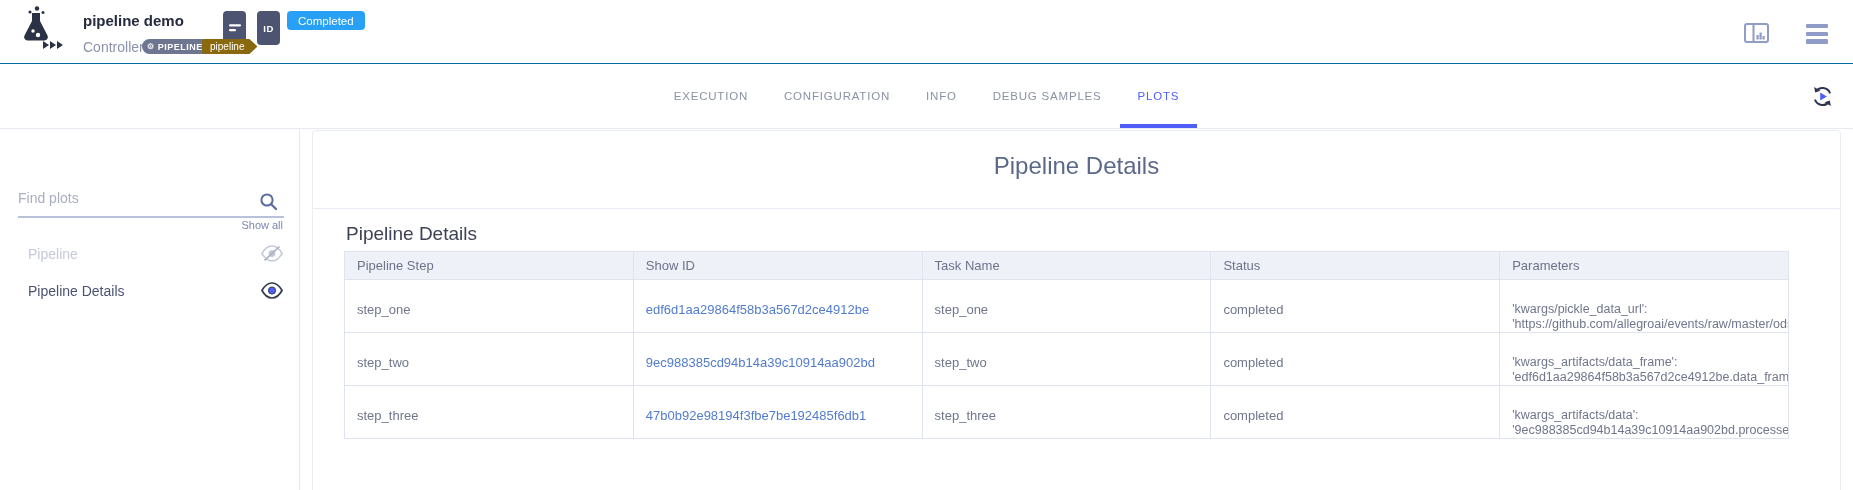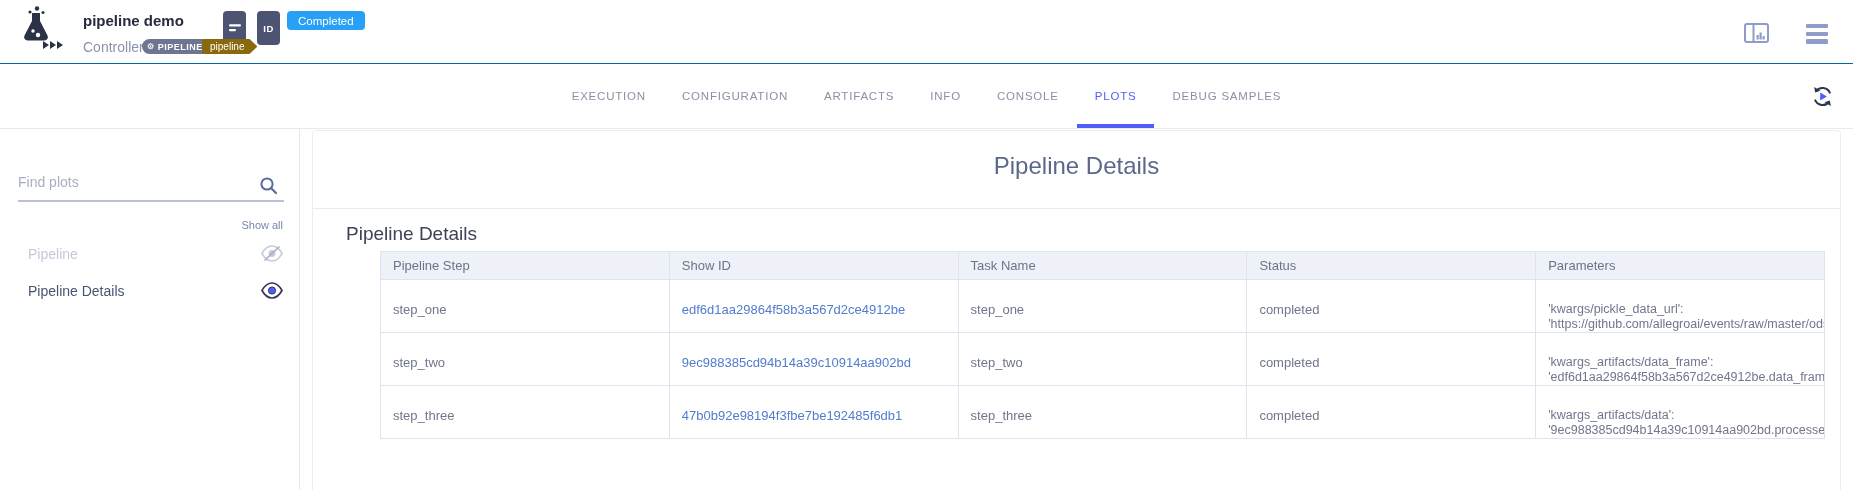--- a/index.html
+++ b/index.html
@@ -39,21 +39,21 @@
   .tab { display:flex; align-items:center; padding:0 18px; font-size:11.5px; font-weight:500;
          letter-spacing:.8px; color:#8b91a5; cursor:pointer; position:relative; white-space:nowrap; }
   .tab.active { color:#4f5ef7; }
   .tab.active::after { content:""; position:absolute; left:0; right:0; bottom:0; height:4px; background:#4f5ef7; }
   .refresh-btn { position:absolute; right:19px; top:21px; width:24px; height:24px; background:none;
                  border:none; cursor:pointer; padding:0; }
 
   
   .sidebar { position:absolute; left:0; top:129px; width:300px; height:361px; background:#fff;
              border-right:1px solid #e4e7f0; }
-  .search-wrap { position:absolute; left:18px; right:15px; top:41px; height:32px; }
+  .search-wrap { position:absolute; left:18px; right:15px; top:57px; height:32px; }
   .search-wrap input { width:100%; height:100%; border:none; outline:none; border-bottom:2px solid #b9c0da;
                        font-size:14px; color:#3e445c; padding:0 28px 6px 0; background:transparent;
                        font-family:"Liberation Sans", sans-serif; }
   .search-wrap input::placeholder { color:#a9aec2; }
   .search-ic { position:absolute; right:6px; top:6px; }
   .show-all { position:absolute; top:90px; right:16px; font-size:11px; color:#7b87ad; cursor:pointer; }
   .plot-list { position:absolute; left:0; right:0; top:106px; }
   .plot-item { height:37px; display:flex; align-items:center; padding:0 16px 0 28px;
                font-size:14px; cursor:pointer; }
   .plot-item .spacer { flex:1; }
@@ -63,21 +63,21 @@
 
   
   .content { position:absolute; left:301px; top:129px; right:0; bottom:0; }
   .plot-card { position:absolute; left:11px; top:1px; width:1529px; height:520px; background:#fff;
                border:1px solid #ebedf5; border-radius:4px; }
   .card-header { height:78px; border-bottom:1px solid #e8ebf3; padding-top:21px; text-align:center; }
   .plot-title { font-size:24px; font-weight:400; color:#5b6889; line-height:28px; }
   .card-body { padding:14px 0 0 31px; }
   .section-title { font-size:19px; font-weight:400; color:#3d4255; line-height:22px; margin:0 0 6px 2px; }
 
-  table.exec { border-collapse:collapse; table-layout:fixed; width:1445px;margin-left:36px; }
+  table.exec { border-collapse:collapse; table-layout:fixed; width:1445px; }
   .exec th, .exec td { border:1px solid #dfe3f0; }
   .exec th { height:28px; background:#eef1f8; font-size:13px; font-weight:400; color:#6d7389;
              text-align:left; padding:0 12px; }
   .exec td { height:46px; vertical-align:top; padding:22px 0 0 12px; font-size:13px; color:#70768c;
              overflow:hidden; }
   .exec td .cell { line-height:15px; white-space:nowrap; overflow:hidden; }
   .task-link { color:#527ccc; cursor:pointer; text-decoration:none; }
   .param-line { line-height:15px; white-space:nowrap; overflow:hidden; font-size:12.5px; }
 </style>
 </head>
@@ -126,25 +126,23 @@
     <i></i>
       <i></i>
       <i></i>
   </span>
 </header>
 
 <nav class="tabbar">
   <div class="tabs">
     <div class="tab">EXECUTION</div>
     <div class="tab">CONFIGURATION</div>
-    <div class="tab">ARTIFACTS</div>
     <div class="tab">INFO</div>
-    <div class="tab">CONSOLE</div>
+    <div class="tab">DEBUG SAMPLES</div>
     <div class="tab active">PLOTS</div>
-    <div class="tab">DEBUG SAMPLES</div>
   </div>
   <button class="refresh-btn">
     <svg width="23" height="23" viewBox="0 0 20 20">
       <g stroke="#2e3550" stroke-width="1.7" fill="none">
         <path d="M16.6 7.2 A7.2 7.2 0 0 0 4.2 5.4"></path>
         <path d="M3.4 12.8 A7.2 7.2 0 0 0 15.8 14.6"></path>
       </g>
       <path d="M2.8 1.8 L3.6 6.6 L8.2 5.1 Z" fill="#2e3550"></path>
       <path d="M17.2 18.2 L16.4 13.4 L11.8 14.9 Z" fill="#2e3550"></path>
       <path d="M8 6.6 L13.8 10 L8 13.4 Z" fill="#4f5ef7"></path>

